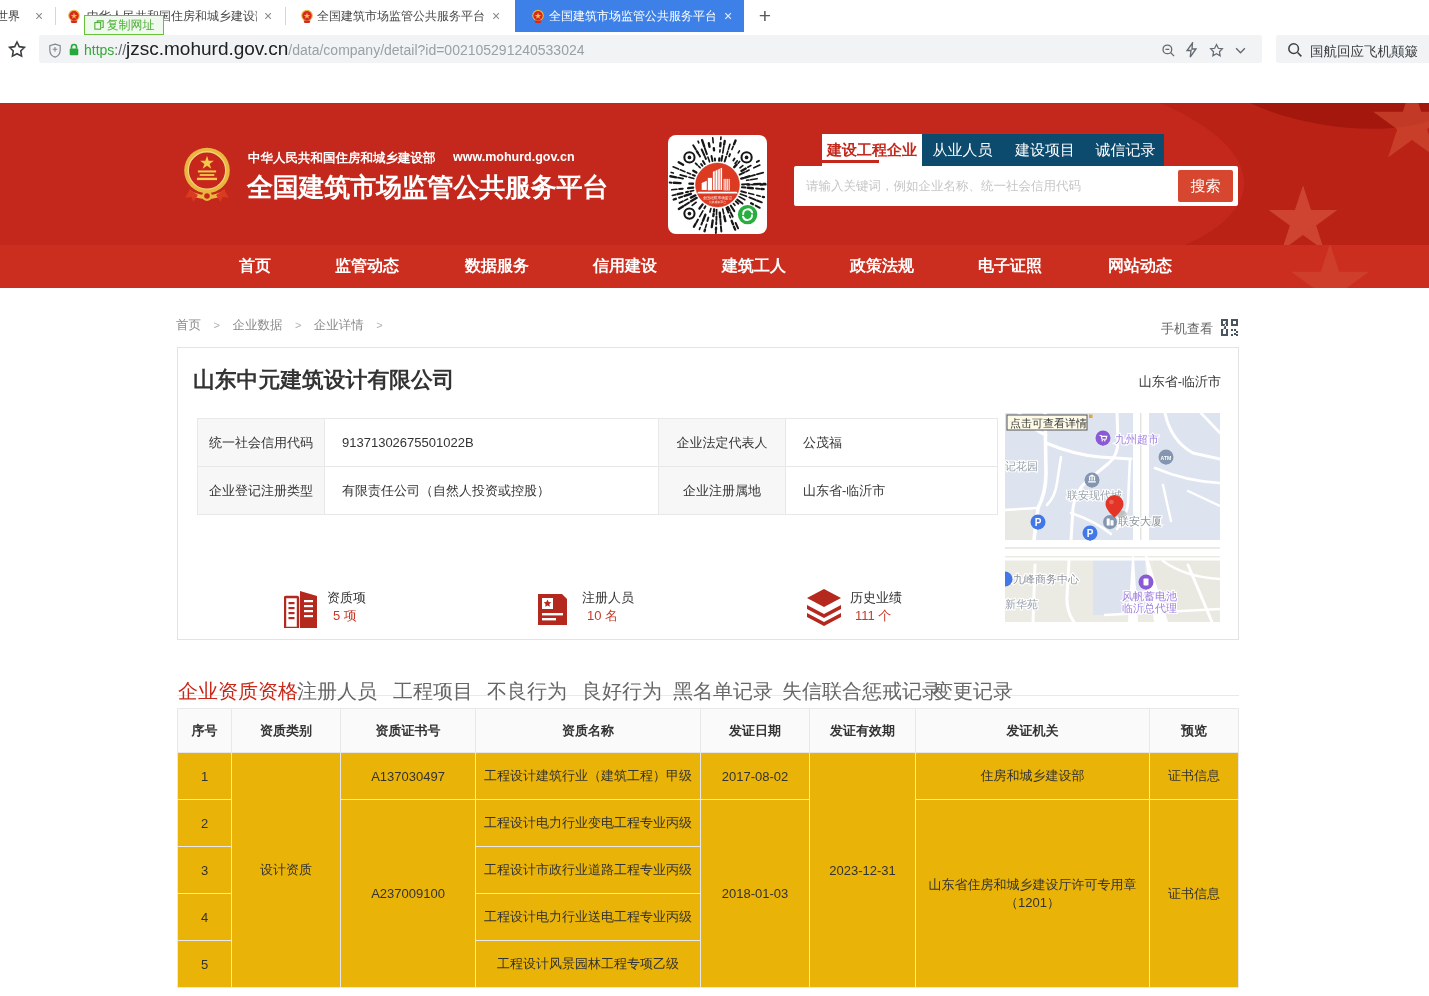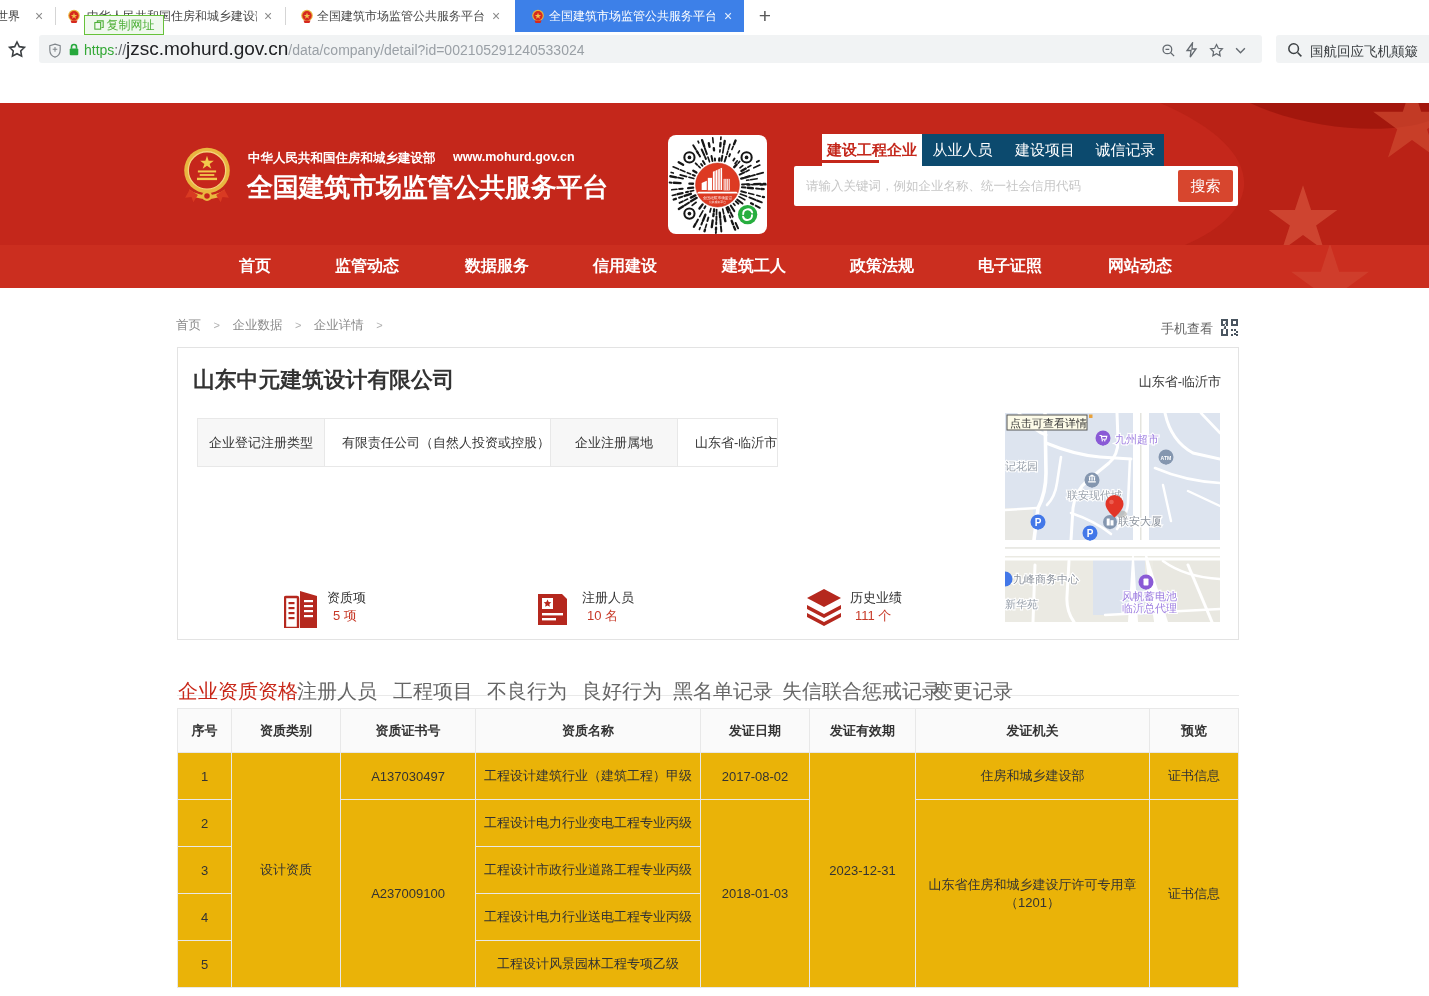--- a/index.html
+++ b/index.html
@@ -360,20 +360,26 @@
 <div id="mobview">手机查看</div>
 <svg class="abs" style="left:1221px;top:319px;" width="17" height="17" viewBox="0 0 17 17" fill="#4a5560">
       <path d="M0 0h7v7H0zm2 2v3h3V2zM10 0h7v7h-7zm2 2v3h3V2zM0 10h7v7H0zm2 2v3h3V2zM10 10h2v2h-2zm3 0h2v2h-2zm2 2h2v2h-2zm-2 2h2v2h-2zm-3 1h2v2h-2zm5 0h2v2h-2z"></path>
     </svg>
 
 <div id="cbox"></div>
 <div id="cname">山东中元建筑设计有限公司</div>
 <div id="cregion">山东省-临沂市</div>
 <table class="info">
 <tbody>
+        <tr>
+          <td class="lb">统一社会信用代码</td>
+          <td class="vl" style="width:334px;">91371302675501022B</td>
+          <td class="lb" style="width:126px;">企业法定代表人</td>
+          <td class="vl" style="width:212px;">公茂福</td>
+        </tr>
 <tr>
           <td class="lb">企业登记注册类型</td>
           <td class="vl">有限责任公司（自然人投资或控股）</td>
           <td class="lb">企业注册属地</td>
           <td class="vl">山东省-临沂市</td>
         </tr>
 </tbody>
     </table>
 <svg class="statico" style="left:284px;top:591px;" viewBox="0 0 34 37">
   <rect x="1" y="6" width="13" height="31" rx="1" fill="none" stroke="#b5281e" stroke-width="2.4"></rect>

